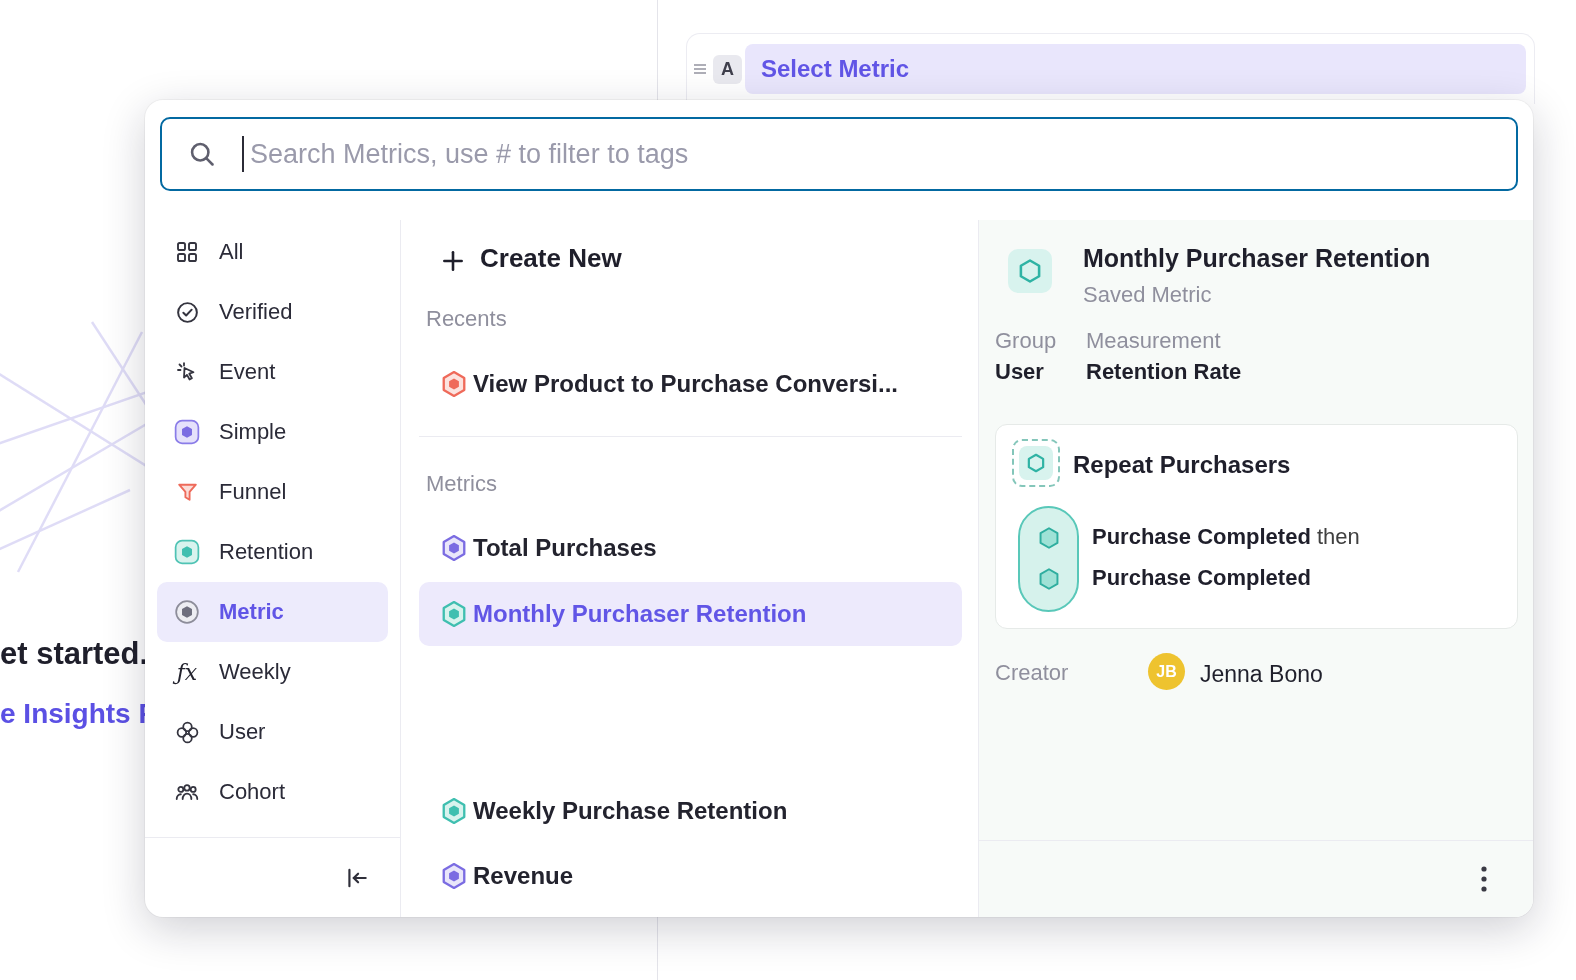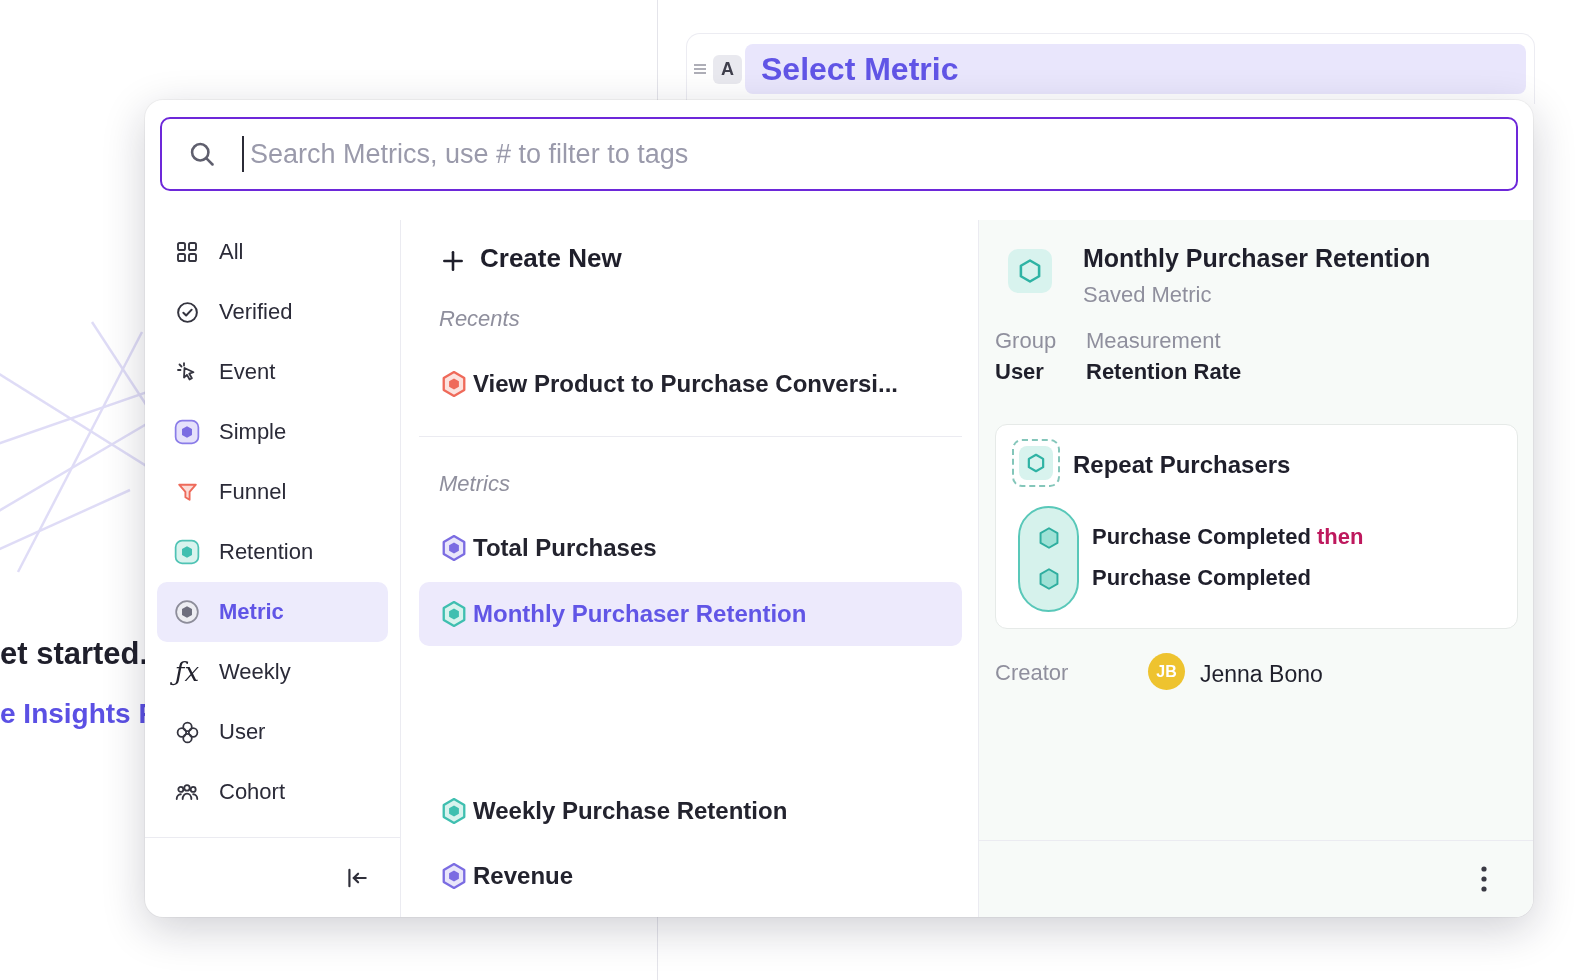--- a/index.html
+++ b/index.html
@@ -9,44 +9,44 @@
   
   .bg-lines{position:absolute;left:0;top:300px;z-index:1;}
   .bg-text1{position:absolute;left:0;top:636px;font-size:31px;font-weight:700;color:#1f1f2b;white-space:nowrap;z-index:1;}
   .bg-text2{position:absolute;left:0;top:698px;font-size:28px;font-weight:600;color:#5b50e4;white-space:nowrap;z-index:1;}
   .v-divider{position:absolute;left:657px;top:0;width:1px;height:980px;background:#e4e4ea;z-index:2;}
 
   
   .query-bar{position:absolute;left:686px;top:33px;width:847px;height:70px;background:#fff;border:1px solid #ececf2;border-bottom:none;border-radius:14px 14px 0 0;z-index:5;}
   .drag{position:absolute;left:6px;top:21px;width:16px;height:28px;display:flex;align-items:center;cursor:grab;}
   .row-badge{position:absolute;left:26px;top:21px;width:29px;height:29px;background:#e9e9ef;border-radius:6px;display:flex;align-items:center;justify-content:center;font-size:18px;font-weight:700;color:#3f3f4c;}
-  .select-pill{position:absolute;left:58px;top:10px;right:8px;height:50px;background:#e9e6fc;border-radius:8px;display:flex;align-items:center;padding-left:16px;font-size:32px;font-weight:700;color:#6155e6;cursor:pointer;}
+  .select-pill{position:absolute;left:58px;top:10px;right:8px;height:50px;background:#e9e6fc;border-radius:8px;display:flex;align-items:center;padding-left:16px;font-size:24px;font-weight:700;color:#6155e6;cursor:pointer;}
 
   
   .modal{position:absolute;left:145px;top:100px;width:1388px;height:817px;background:#fff;border-radius:18px;box-shadow:0 12px 44px rgba(22,22,46,.20),0 0 0 1px rgba(0,0,0,.04);z-index:10;overflow:hidden;}
 
-  .search{position:absolute;left:15px;top:17px;width:1354px;height:70px;border:2px solid #6d28d9;border-radius:10px;display:flex;align-items:center;background:#fff;}
+  .search{position:absolute;left:15px;top:17px;width:1354px;height:70px;border:2px solid #0369a1;border-radius:10px;display:flex;align-items:center;background:#fff;}
   .search svg{margin-left:26px;flex:0 0 auto;}
   .caret{width:2px;height:36px;background:#2b2b36;margin-left:26px;flex:0 0 auto;}
   .search input{flex:1;border:none;outline:none;font-size:27px;color:#23232e;padding-left:6px;background:transparent;font-family:inherit;}
   .search input::placeholder{color:#9a9aab;}
 
   
   .sidebar{position:absolute;left:0;top:120px;width:256px;height:697px;border-right:1px solid #ebebf1;box-sizing:border-box;padding-top:2px;}
   .side-item{display:flex;align-items:center;gap:18px;height:60px;margin:0 12px;padding-left:16px;border-radius:10px;font-size:22px;color:#2b2b38;cursor:pointer;}
   .side-item .ic{width:28px;height:28px;display:flex;align-items:center;justify-content:center;flex:0 0 auto;}
   .side-item.selected{background:#edebfc;color:#6155e6;font-weight:600;}
-  .fx{font-family:"DejaVu Serif",serif;font-style:italic;font-size:26px;color:#23232e;}
+  .fx{font-family:"DejaVu Serif",serif;font-style:italic;font-size:22px;color:#23232e;}
   .sidebar-footer{position:absolute;left:0;bottom:0;width:256px;height:80px;border-top:1px solid #ebebf1;box-sizing:border-box;display:flex;align-items:center;justify-content:flex-end;padding-right:26px;}
   .collapse-btn{width:36px;height:36px;background:none;border:none;display:flex;align-items:center;justify-content:center;cursor:pointer;padding:0;}
 
   
   .list-col{position:absolute;left:256px;top:120px;width:577px;height:697px;}
   .create-new{position:absolute;left:39px;top:14px;height:40px;display:flex;align-items:flex-end;gap:14px;font-size:26px;font-weight:700;color:#1f1f2b;cursor:pointer;}
-  .sec-header{position:absolute;left:38px;font-size:22px;color:#8f8f9d;font-style:italic;}
+  .sec-header{position:absolute;left:25px;font-size:22px;color:#8f8f9d;}
   .recents-header{top:86px;}
   .metrics-header{top:251px;}
   .m-row{position:absolute;left:18px;width:543px;height:64px;border-radius:10px;display:flex;align-items:center;gap:5px;padding-left:21px;box-sizing:border-box;font-size:24px;font-weight:700;color:#23232e;cursor:pointer;}
   .m-row .ic{width:28px;height:28px;flex:0 0 auto;}
   .m-row.selected{background:#edeafc;color:#6155e6;}
   .divider-h{position:absolute;left:18px;top:216px;width:543px;height:1px;background:#ebebf1;}
 
   
   .preview{position:absolute;left:833px;top:120px;width:555px;height:697px;background:#f7faf8;border-left:1px solid #ebebf1;box-sizing:border-box;}
   .pv-icon{position:absolute;left:29px;top:29px;width:44px;height:44px;background:#d8f3ee;border-radius:10px;display:flex;align-items:center;justify-content:center;}
@@ -58,21 +58,21 @@
   .pv-card{position:absolute;left:16px;top:204px;width:523px;height:205px;background:#fff;border:1px solid #e6eae8;border-radius:12px;box-sizing:border-box;}
   .dashed-ic{position:absolute;left:16px;top:14px;width:48px;height:48px;border:2px dashed #84c6ba;border-radius:10px;box-sizing:border-box;display:flex;align-items:center;justify-content:center;}
   .dashed-ic .inner{width:34px;height:34px;background:#d8f3ee;border-radius:8px;display:flex;align-items:center;justify-content:center;}
   .card-title{position:absolute;left:77px;top:26px;font-size:24px;font-weight:700;color:#1f1f2b;}
   .capsule{position:absolute;left:22px;top:81px;width:61px;height:106px;background:#d6f2ec;border:2px solid #59c8b9;border-radius:33px;box-sizing:border-box;}
   .capsule svg{position:absolute;left:50%;transform:translateX(-50%);}
   .cap-hex1{top:17px;} .cap-hex2{top:58px;}
   .step-line{position:absolute;left:96px;font-size:22px;color:#1f1f2b;white-space:nowrap;}
   .step1{top:99px;} .step2{top:140px;}
   .step-line b{font-weight:700;}
-  .step-then{color:#be185d;font-weight:700;}
+  .step-then{color:#404040;font-weight:400;}
 
   .creator-lab{position:absolute;left:16px;top:440px;font-size:22px;color:#8f8f9d;}
   .avatar{position:absolute;left:169px;top:433px;width:37px;height:37px;border-radius:50%;background:#eec32f;color:#fff;display:flex;align-items:center;justify-content:center;font-size:16px;font-weight:700;}
   .creator-name{position:absolute;left:221px;top:441px;font-size:23px;color:#1f1f2b;}
 
   .pv-strip{position:absolute;left:0;top:620px;width:555px;height:77px;border-top:1px solid #ebebf1;box-sizing:border-box;}
   .kebab{position:absolute;right:34px;top:22px;width:32px;height:32px;background:none;border:none;display:flex;align-items:center;justify-content:center;cursor:pointer;padding:0;}
 </style>
 </head>
 <body>

